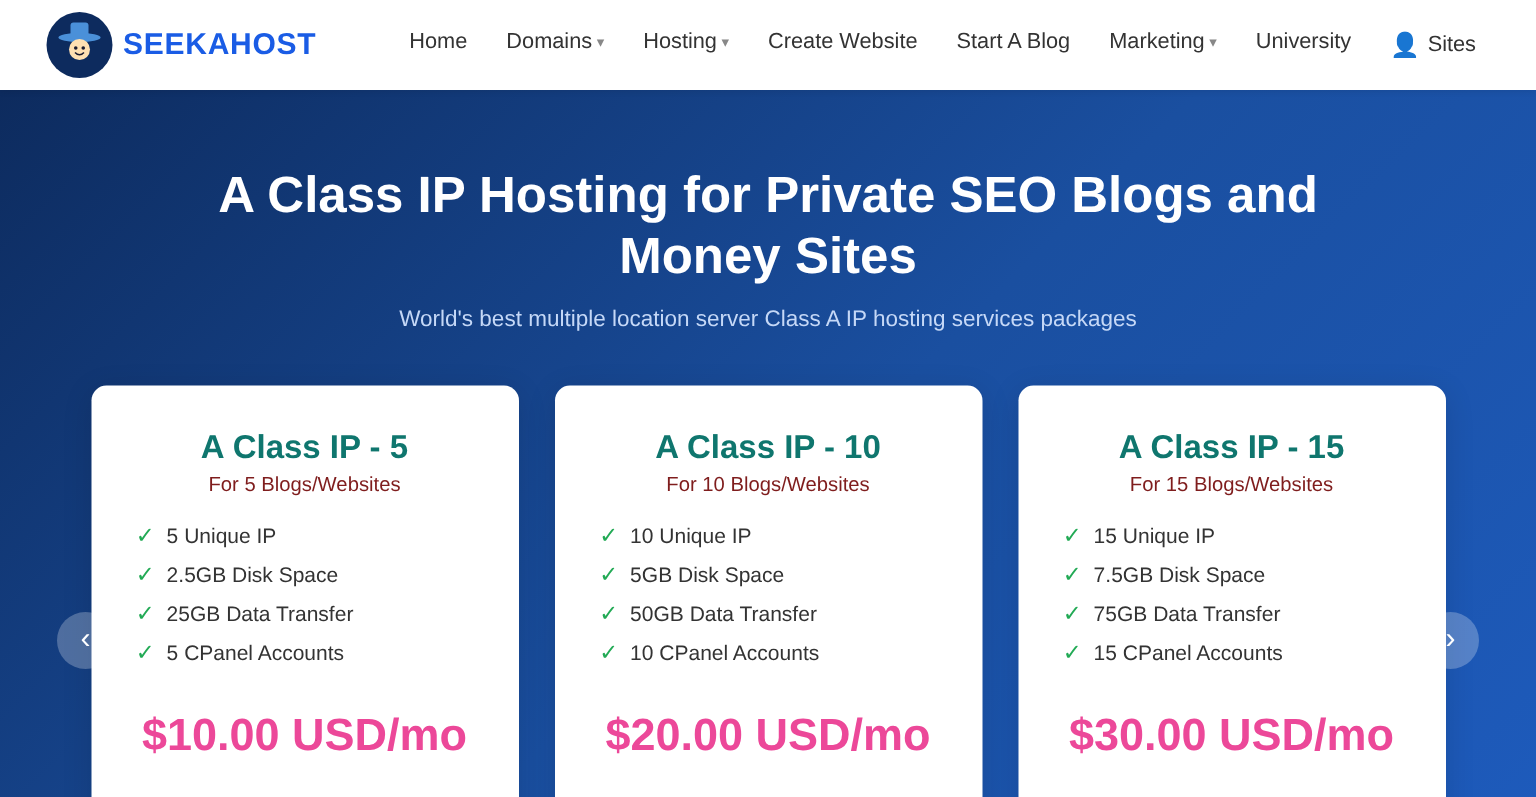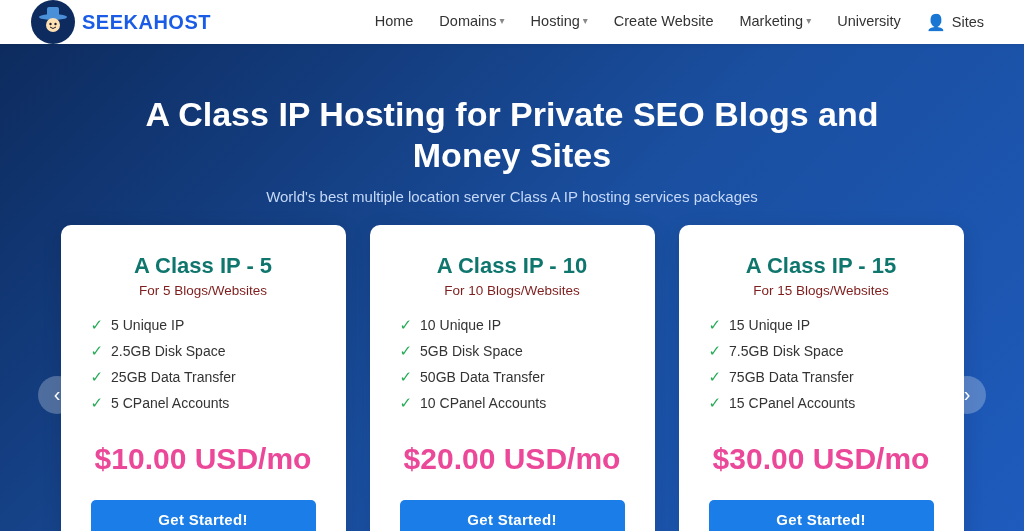--- a/index.html
+++ b/index.html
@@ -4,21 +4,21 @@
   <style>
     * { margin: 0; padding: 0; box-sizing: border-box; }
     body { font-family: 'Segoe UI', Arial, sans-serif; background: #fff; width: 1024px; min-height: 531px; overflow-x: hidden; }
 
     
     .navbar {
       background: #fff;
       display: flex;
       align-items: center;
       padding: 0 30px;
-      height: 44px;
+      height: 60px;
       box-shadow: 0 1px 4px rgba(0,0,0,0.08);
       position: relative;
       z-index: 10;
     }
     .logo {
       display: flex;
       align-items: center;
       gap: 6px;
       text-decoration: none;
       flex-shrink: 0;
@@ -85,21 +85,21 @@
       color: #fff;
       font-size: 34px;
       font-weight: 700;
       margin-bottom: 12px;
       max-width: 800px;
       line-height: 1.2;
     }
     .hero-subtitle {
       color: #c5d8f7;
       font-size: 15px;
-      margin-bottom: 20px;
+      margin-bottom: 36px;
     }
 
     
     .cards-wrapper {
       display: flex;
       gap: 24px;
       justify-content: center;
       align-items: stretch;
       width: 100%;
       max-width: 960px;
@@ -230,20 +230,25 @@
         <span class="caret">▾</span>
       </a>
     </li>
     <li>
       <a href="#">
         <span>Create Website</span>
       </a>
     </li>
     <li>
       <a href="#">
+        <span>Start A Blog</span>
+      </a>
+    </li>
+    <li>
+      <a href="#">
         <span>Marketing</span>
         <span class="caret">▾</span>
       </a>
     </li>
     <li>
       <a href="#">
         <span>University</span>
       </a>
     </li>
     <li>

